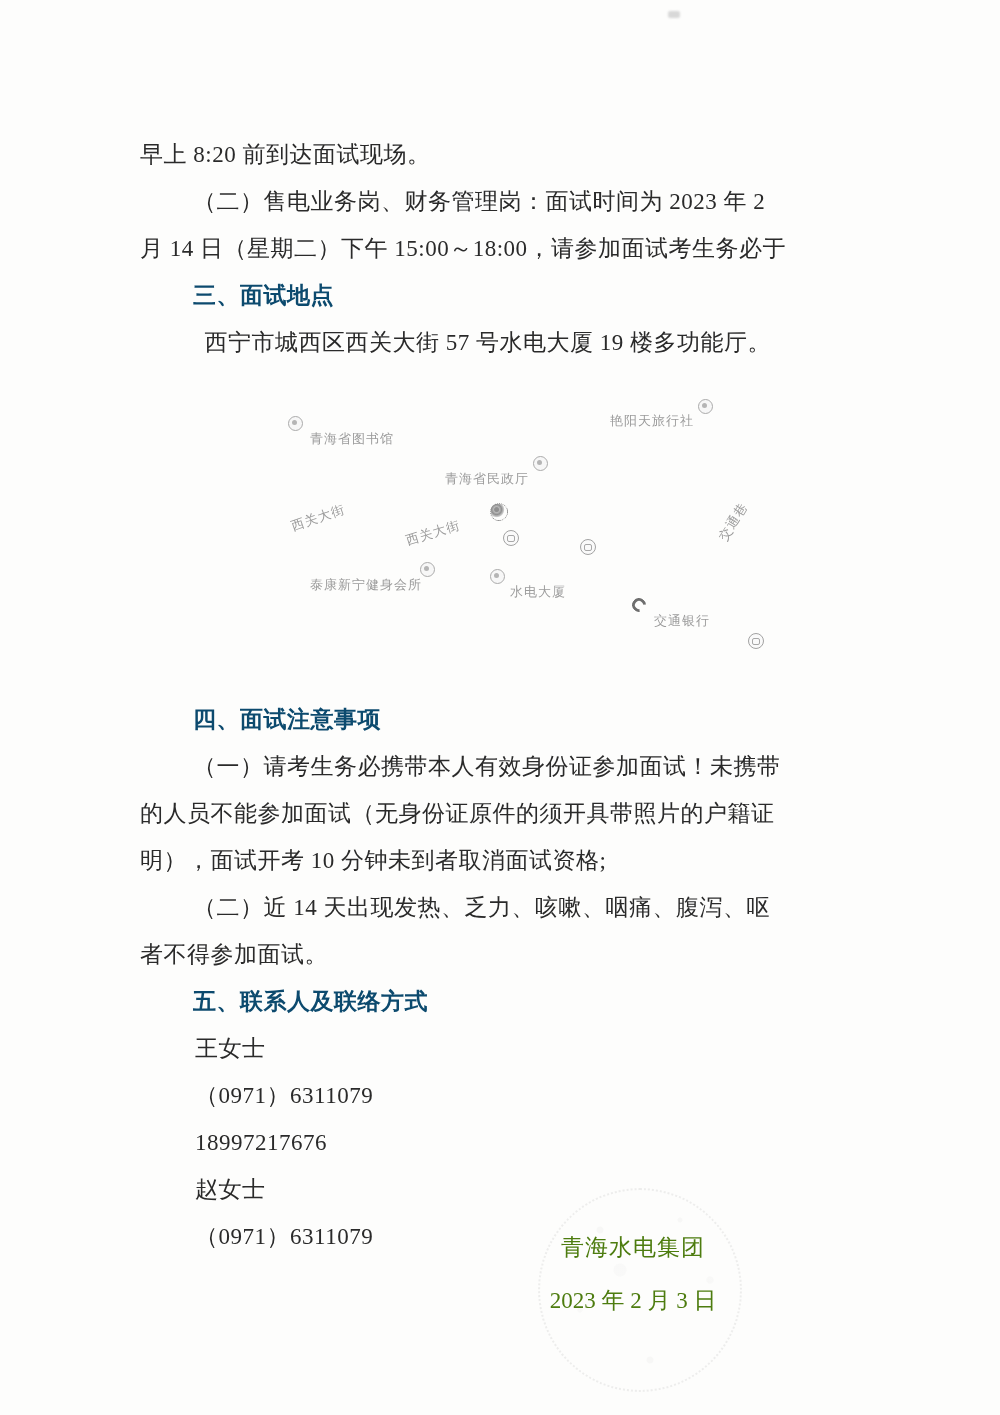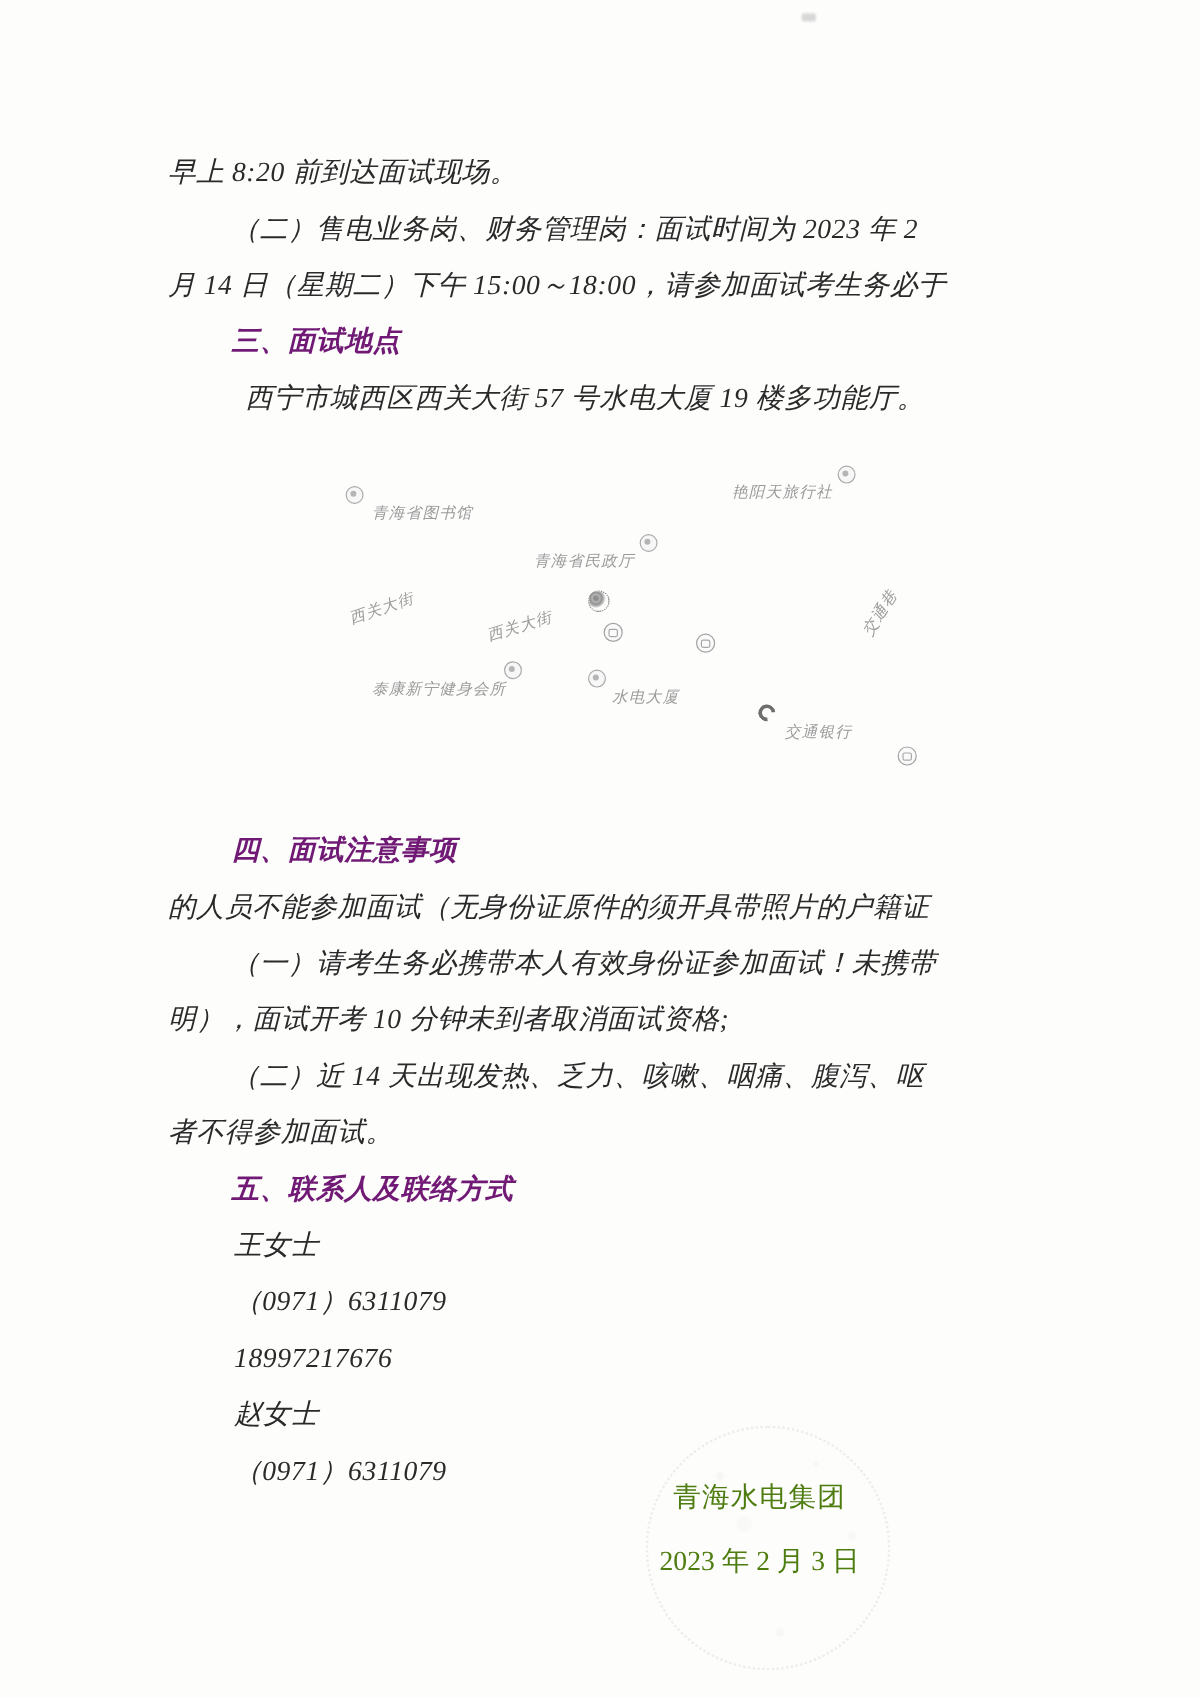--- a/index.html
+++ b/index.html
@@ -2,27 +2,27 @@
 <html><head>
 <meta charset="utf-8">
 <style>
   html,body{margin:0;padding:0;}
   body{background:#e8e8e8;font-family:"Liberation Serif","DejaVu Serif",serif;}
   .page{
     position:relative;width:1000px;height:1415px;margin:0 auto;
     background:#fdfdfc;overflow:hidden;color:#2a2a2a;
   }
   .content{
-    position:absolute;left:140px;top:120px;width:740px;
-    font-size:23px;line-height:47px;letter-spacing:.5px;font-style:italic;
+    position:absolute;left:140px;top:131px;width:740px;
+    font-size:23px;line-height:47px;letter-spacing:.5px;
   }
   .line{white-space:nowrap;}
   .indent{text-indent:2.3em;}
   .indent-addr{text-indent:2.8em;}
-  .heading{font-weight:bold;color:#701a75;text-indent:2.3em;}
+  .heading{font-weight:bold;color:#0c4a6e;text-indent:2.3em;}
   
   .contact-row{display:flex;white-space:nowrap;padding-left:55px;flex-direction:column;}
   .contact-name{width:115px;}
   .contact-phone{width:225px;}
   
   .map{position:relative;height:330px;}
   .map-label{
     position:absolute;font-family:"Liberation Sans","DejaVu Sans",sans-serif;
     font-size:13px;color:#9b9b9b;white-space:nowrap;letter-spacing:1px;
   }
@@ -119,22 +119,22 @@
       <span class="poi-icon abs-icon" style="left:350px;top:203px;"></span>
       <span class="map-label" style="left:370px;top:202px;">水电大厦</span>
 
       <span class="bank-icon" style="left:492px;top:232px;"></span>
       <span class="map-label" style="left:514px;top:231px;">交通银行</span>
 
       <span class="bus-icon" style="left:608px;top:267px;"></span>
     </div>
 
     <div class="line heading">四、面试注意事项</div>
+    <div class="line indent">（一）请考生务必携带本人有效身份证参加面试！未携带</div>
     <div class="line">的人员不能参加面试（无身份证原件的须开具带照片的户籍证</div>
-    <div class="line indent">（一）请考生务必携带本人有效身份证参加面试！未携带</div>
     <div class="line">明），面试开考 10 分钟未到者取消面试资格;</div>
     <div class="line indent">（二）近 14 天出现发热、乏力、咳嗽、咽痛、腹泻、呕</div>
     <div class="line">者不得参加面试。</div>
 
     <div class="line heading">五、联系人及联络方式</div>
 
     <div class="contact-row">
       <span class="contact-name">王女士</span>
       <span class="contact-phone">（0971）6311079</span>
       <span class="contact-mobile">18997217676</span>

